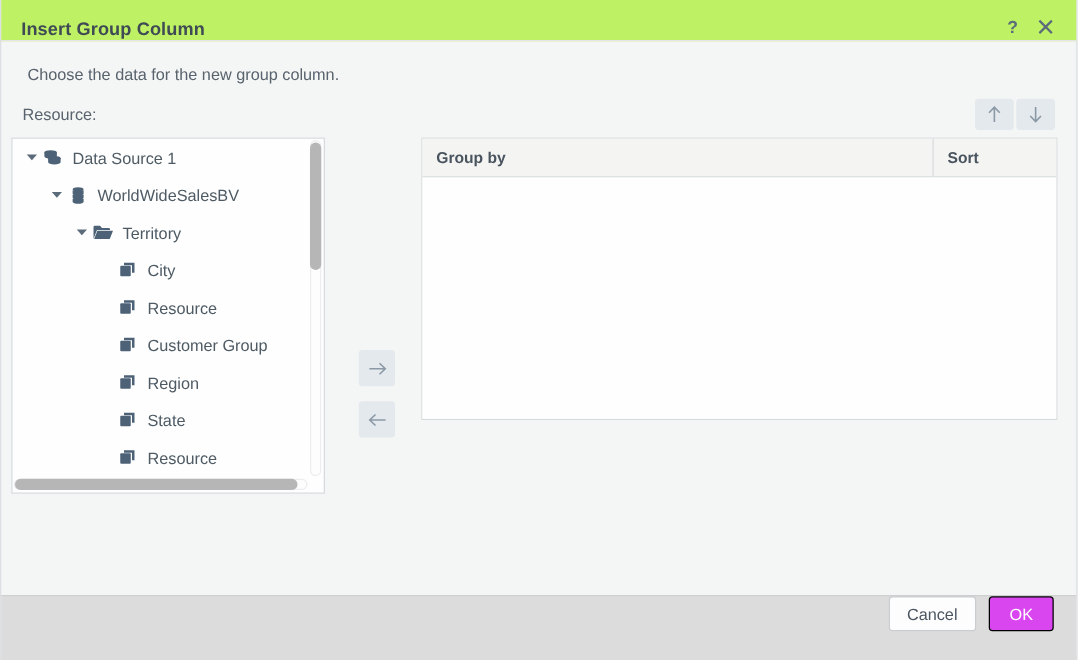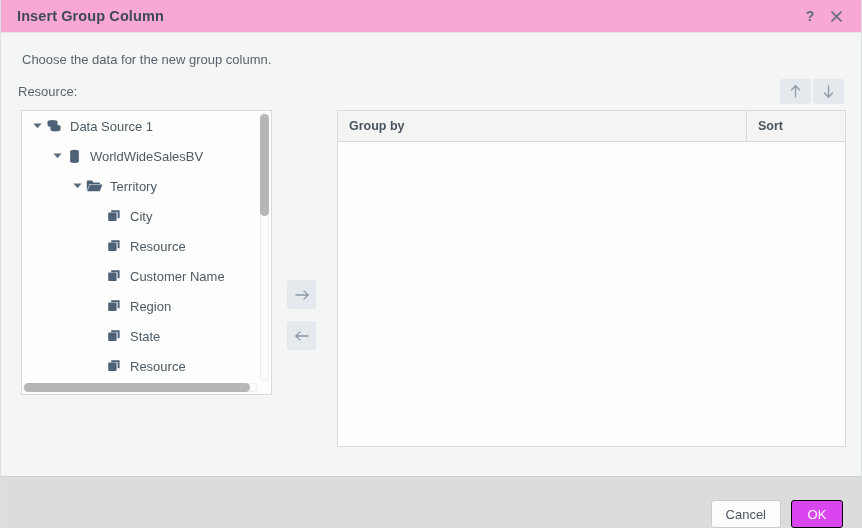--- a/index.html
+++ b/index.html
@@ -26,24 +26,24 @@
     border-right: 1px solid #dcdfe1;
     box-sizing: border-box;
     display: flex;
     flex-direction: column;
   }
 
   
   .titlebar {
     height: 33px;
     flex: 0 0 33px;
-    background: #f9a8d4;
+    background: #bef264;
     border-bottom: 1px solid #e3e5e6;
     display: flex;
-    align-items: center;
+    align-items: flex-end;
     padding: 0 14px 0 16px;
     box-sizing: border-box;
   }
   .title-text {
     font-size: 14.5px;
     font-weight: bold;
     color: #3f4a55;
     letter-spacing: .1px;
     flex: 1;
   }
@@ -96,21 +96,21 @@
     color: #8b99a6;
     display: flex;
     align-items: center;
     justify-content: center;
     padding: 0;
   }
 
   
   .tree-panel {
     position: absolute;
-    left: 20px;
+    left: 8px;
     top: 77px;
     width: 251px;
     height: 285px;
     background: #fdfefd;
     border: 1px solid #d7dbde;
     box-sizing: border-box;
     overflow: hidden;
   }
   .tree-scrollarea {
     position: absolute;
@@ -221,21 +221,21 @@
     justify-content: center;
     padding: 0;
   }
 
   
   .grid-panel {
     position: absolute;
     left: 336px;
     top: 77px;
     width: 509px;
-    height: 337px;
+    height: 226px;
     border: 1px solid #d7dbde;
     box-sizing: border-box;
     background: #fdfefd;
     display: flex;
     flex-direction: column;
   }
   .grid-head {
     display: flex;
     height: 30px;
     flex: 0 0 30px;
@@ -258,21 +258,21 @@
     background: #fdfefd;
   }
 
   
   .footer {
     flex: 0 0 52px;
     height: 52px;
     background: #dcdcdc;
     border-top: 1px solid #cfcfcf;
     display: flex;
-    align-items: flex-end;
+    align-items: flex-start;
     justify-content: flex-end;
     padding-right: 18px;
     box-sizing: border-box;
   }
   .btn {
     min-width: 58px;
     height: 28px;
     font-size: 13px;
     font-family: "Liberation Sans", sans-serif;
     border-radius: 3px;
@@ -395,21 +395,21 @@
             <span class="tree-label">Resource</span>
           </div>
           <div class="tree-row" style="padding-left: 68px;">
             <span class="twisty empty"></span>
             <span class="tree-icon">
               <svg width="14" height="14" viewBox="0 0 14 14">
                 <path d="M4.2 1.2 H12.6 V9.2 H10.6 V3.2 H4.2 Z" fill="#4e6277"></path>
                 <rect x="1.2" y="3.6" width="8.4" height="8.4" rx="0.8" fill="#4e6277"></rect>
               </svg>
             </span>
-            <span class="tree-label">Customer Name</span>
+            <span class="tree-label">Customer Group</span>
           </div>
           <div class="tree-row" style="padding-left: 68px;">
             <span class="twisty empty"></span>
             <span class="tree-icon">
               <svg width="14" height="14" viewBox="0 0 14 14">
                 <path d="M4.2 1.2 H12.6 V9.2 H10.6 V3.2 H4.2 Z" fill="#4e6277"></path>
                 <rect x="1.2" y="3.6" width="8.4" height="8.4" rx="0.8" fill="#4e6277"></rect>
               </svg>
             </span>
             <span class="tree-label">Region</span>

